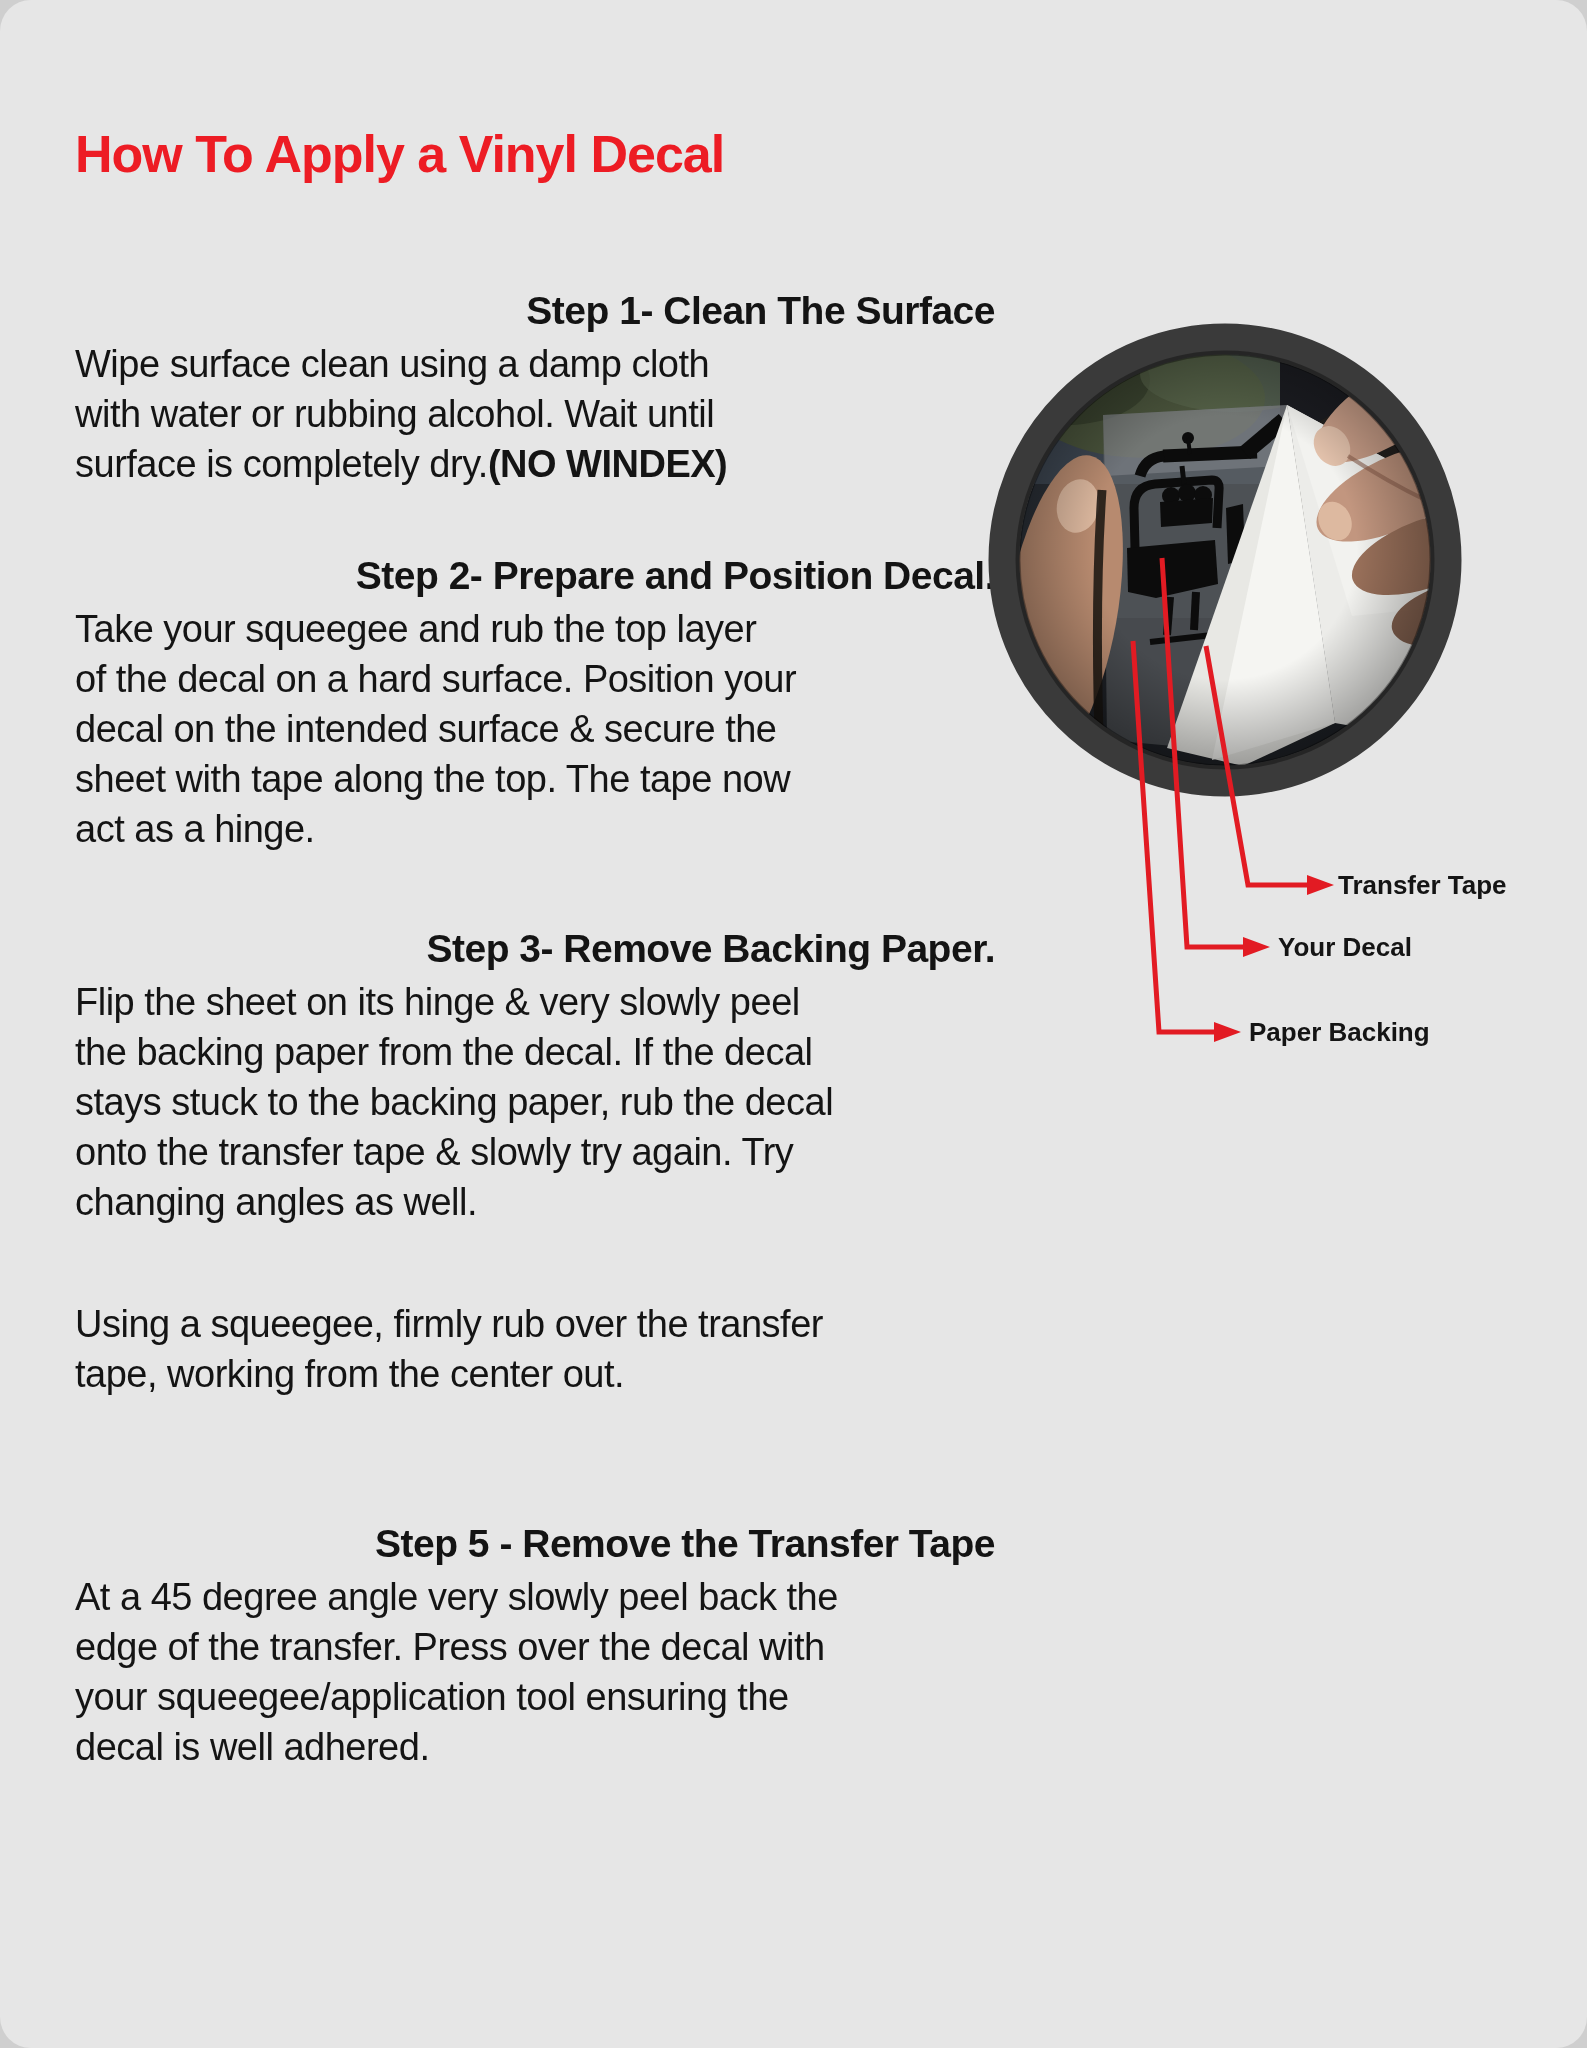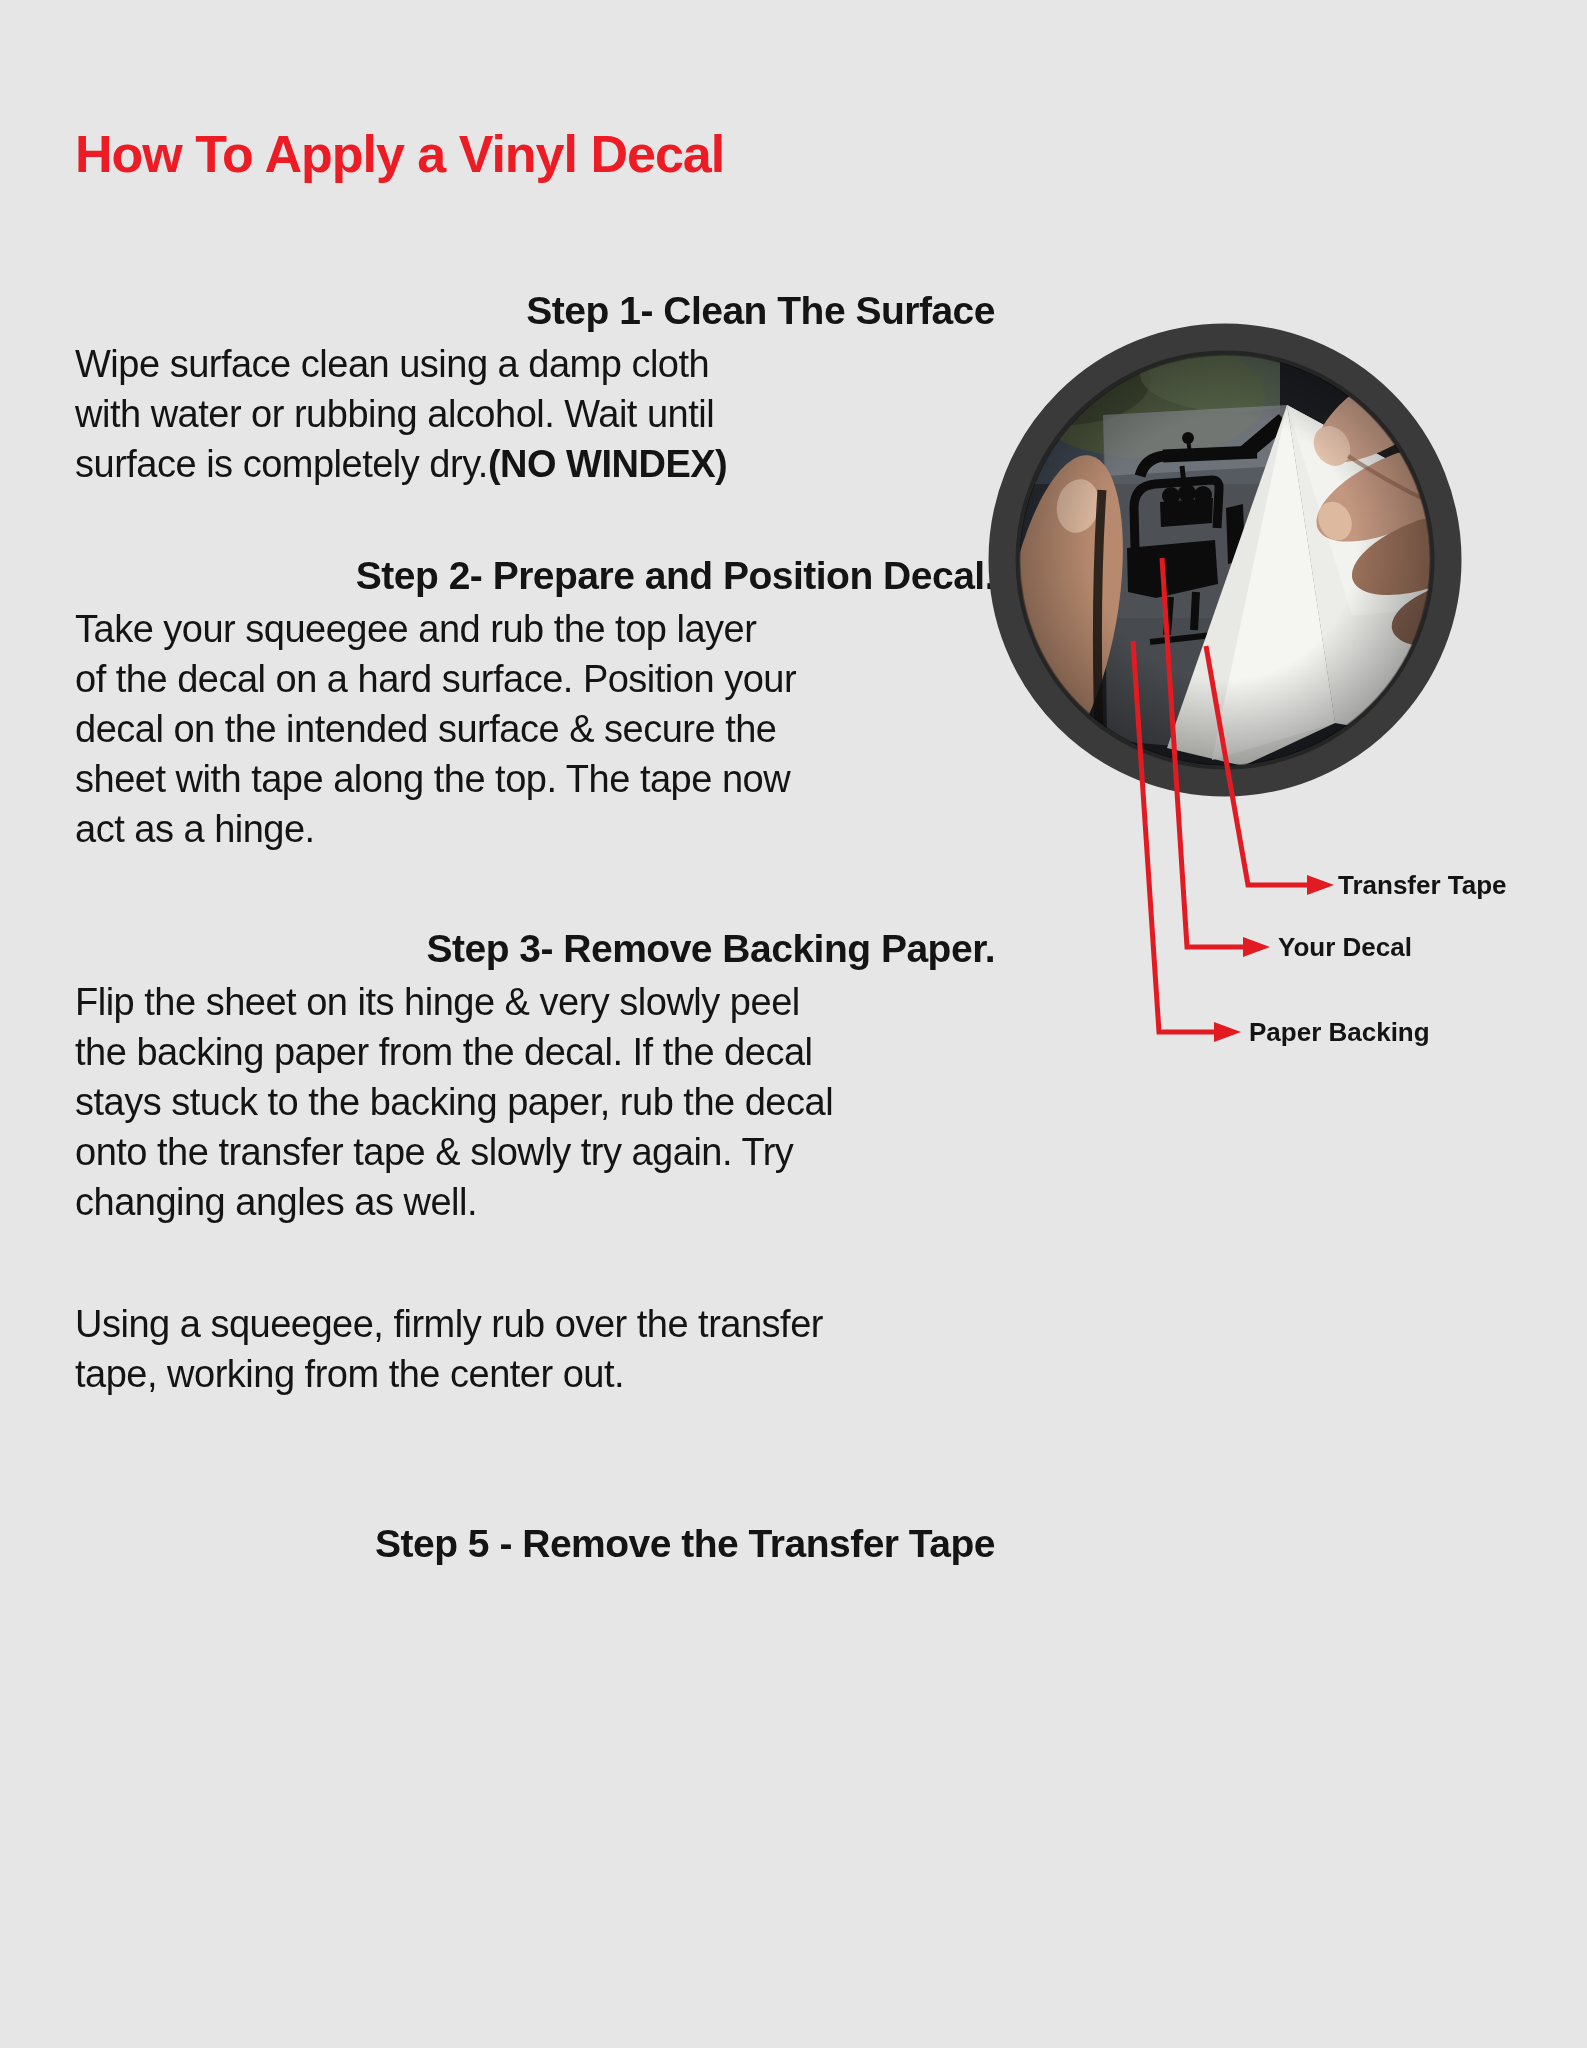--- a/index.html
+++ b/index.html
@@ -3,20 +3,21 @@
 <meta charset="utf-8">
 <style>
   html,body{margin:0;padding:0;background:#cfcfcf;}
   .page{
     position:relative;
     width:1587px;height:2048px;
     background:#e6e6e6;
     overflow:hidden;
     font-family:"Liberation Sans", sans-serif;
     color:#141414;
+    border-radius:31px;
   }
   .title{
     position:absolute;left:75px;top:123px;margin:0;
     font-size:52px;line-height:62px;font-weight:bold;
     letter-spacing:-1px;color:#ed1c24;white-space:nowrap;
   }
   .step{position:absolute;left:75px;width:920px;}
   .step-heading{
     margin:0 0 4px 0;font-size:39px;line-height:48px;font-weight:bold;
     letter-spacing:-0.5px;color:#141414;white-space:nowrap;text-align:right;
@@ -65,20 +66,24 @@
 changing angles as well.</p>
   </section>
 
   <section class="step" style="top:1299px">
     <p class="step-body">Using a squeegee, firmly rub over the transfer
 tape, working from the center out.</p>
   </section>
 
   <section class="step" style="top:1520px">
     <h2 class="step-heading">Step 5 - Remove the Transfer Tape</h2>
+    <p class="step-body">At a 45 degree angle very slowly peel back the
+edge of the transfer. Press over the decal with
+your squeegee/application tool ensuring the
+decal is well adhered.</p>
   </section>
 
 
   <div class="diagram">
     <svg width="620" height="780" viewBox="0 0 620 780">
       <defs>
         <clipPath id="photoClip">
             <circle cx="275" cy="252" r="206"></circle>
           </clipPath>
         <radialGradient id="vig" cx="50%" cy="47%" r="58%">

